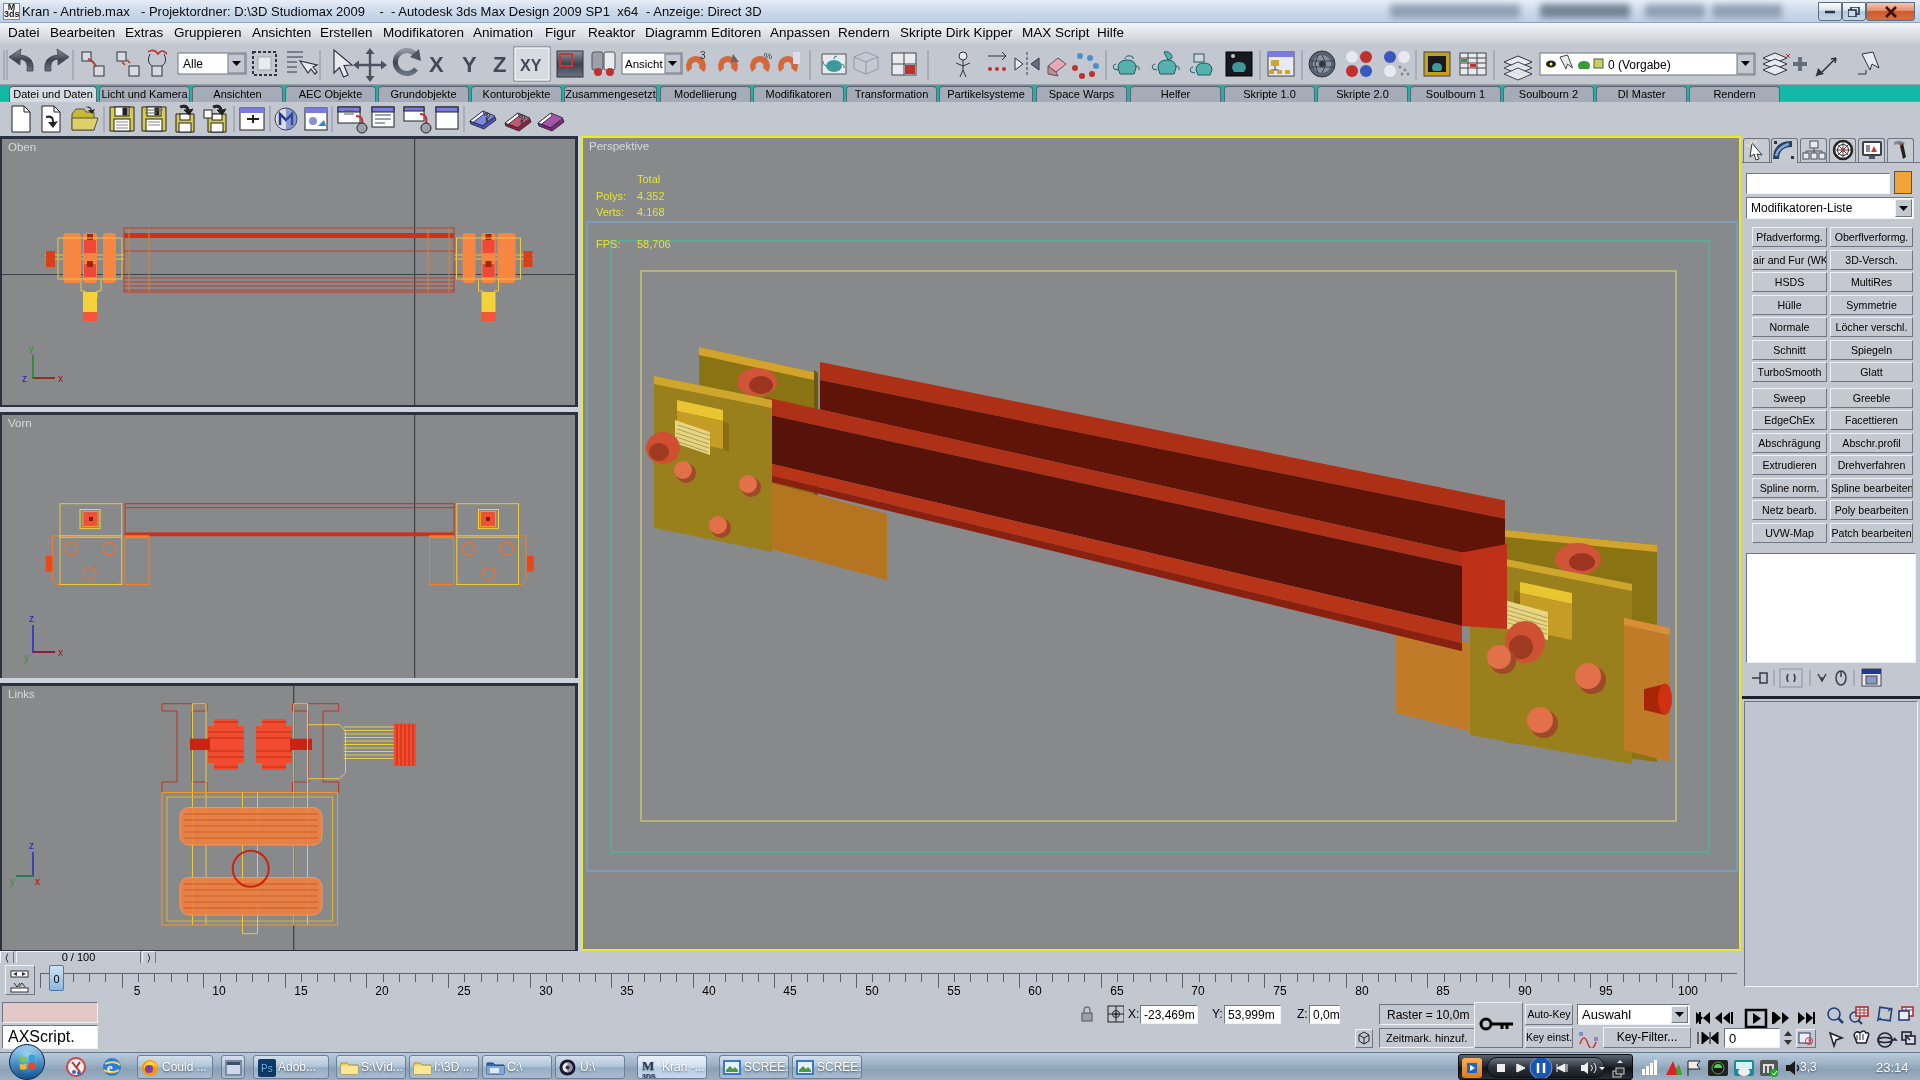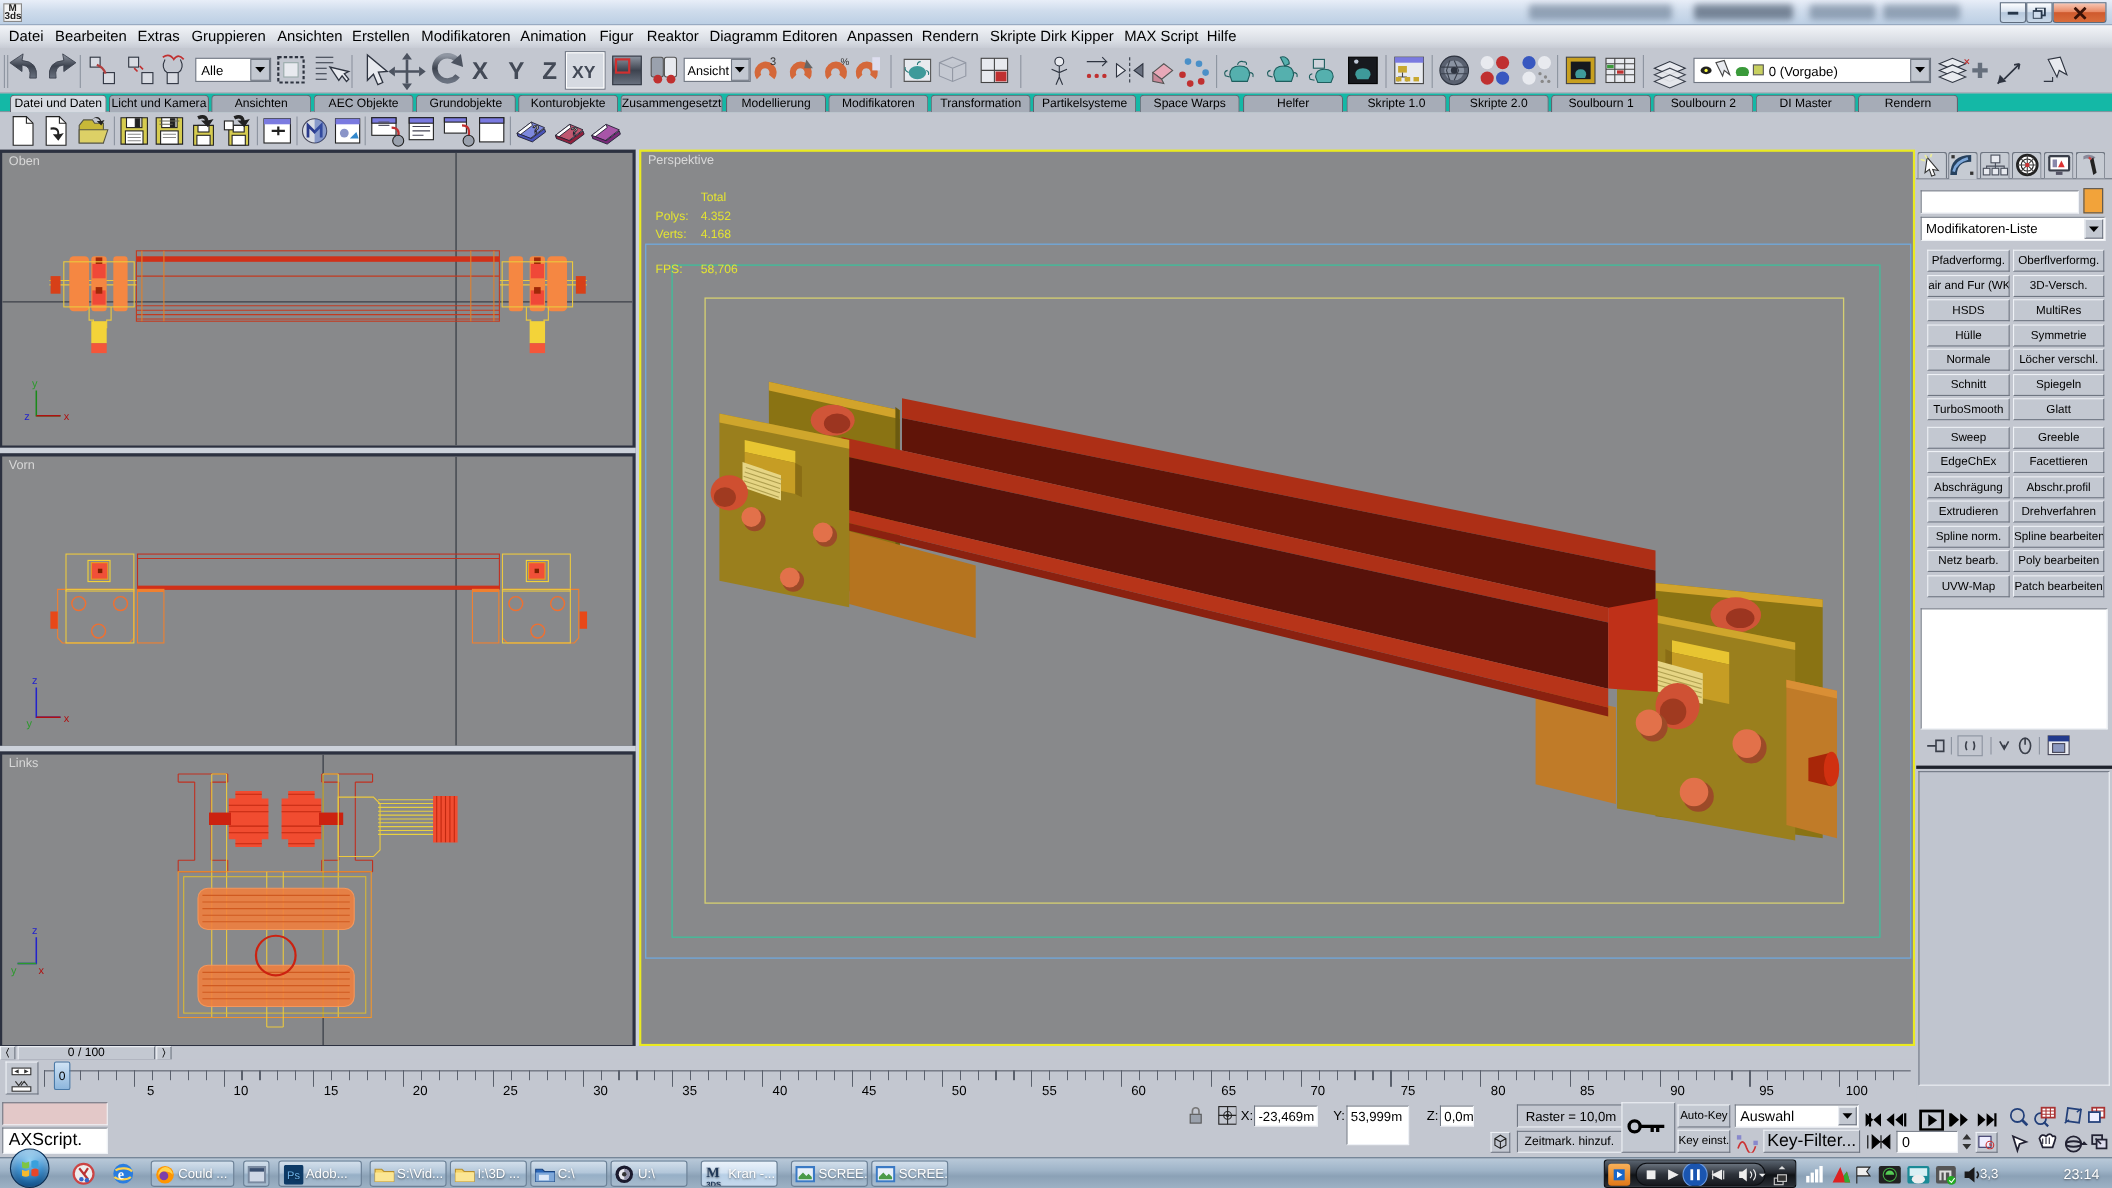--- a/index.html
+++ b/index.html
@@ -46,20 +46,26 @@
 <body>
 <div id="stage">
 
 <div id="titlebar" class="abs">
   <div class="blob" style="left:1390px;width:130px"></div>
   <div class="blob" style="left:1540px;width:90px;background:rgba(60,75,95,.6)"></div>
   <div class="blob" style="left:1645px;width:60px"></div>
   <div class="blob" style="left:1712px;width:70px"></div>
 </div>
 <div id="maxico" class="abs">M<br>3ds</div>
+<div id="titletext" class="abs" style="left:0;top:0;width:1200px;height:23px">
+  <span style="position:absolute;left:22px;top:4px">Kran - Antrieb.max</span>
+  <span style="position:absolute;left:141px;top:4px">- Projektordner: D:\3D Studiomax 2009&nbsp;&nbsp;&nbsp;&nbsp;-</span>
+  <span style="position:absolute;left:391px;top:4px">- Autodesk 3ds Max Design 2009 SP1&nbsp; x64</span>
+  <span style="position:absolute;left:646px;top:4px">- Anzeige: Direct 3D</span>
+</div>
 <div class="wbtn abs" style="left:1818px;width:24px">
       <svg width="10" height="3">
         <rect width="10" height="3" fill="#27374a"></rect>
       </svg>
     </div>
 <div class="wbtn abs" style="left:1842px;width:24px">
       <svg width="12" height="10">
         <rect x="3" y="0" width="8" height="7" fill="none" stroke="#27374a" stroke-width="1.6"></rect>
         <rect x="0" y="3" width="8" height="7" fill="#cfdcec" stroke="#27374a" stroke-width="1.6"></rect>
       </svg>
@@ -818,21 +824,21 @@
     <rect x="2" y="8" width="10" height="8" fill="#9aa1ac" stroke="#555"></rect>
         <path d="M4 8 v-3 a3 3 0 0 1 6 0 v3" fill="none" stroke="#777" stroke-width="1.5"></path>
     <rect x="28" y="1" width="16" height="16" fill="none" stroke="#222"></rect>
         <circle cx="36" cy="9" r="3.5" fill="none" stroke="#222"></circle>
         <circle cx="36" cy="9" r="1.5" fill="#222"></circle>
         <path d="M36 1 v16 M28 9 h16" stroke="#222"></path>
   </svg>
   <div class="abs" style="left:1128px;top:7px;font-size:12px">X:</div>
   <div class="fld" style="left:1140px;top:5px;width:58px;height:19px;padding:2px 0 0 3px">-23,469m</div>
   <div class="abs" style="left:1212px;top:7px;font-size:12px">Y:</div>
-  <div class="fld" style="left:1224px;top:5px;width:57px;height:36px;padding:2px 0 0 3px">53,999m</div>
+  <div class="fld" style="left:1224px;top:5px;width:57px;height:19px;padding:2px 0 0 3px">53,999m</div>
   <div class="abs" style="left:1297px;top:7px;font-size:12px">Z:</div>
   <div class="fld" style="left:1309px;top:5px;width:31px;height:19px;padding:2px 0 0 3px">0,0m</div>
   <div class="sunk" style="left:1379px;top:4px;width:97px;height:21px;font-size:12px;padding:3px 0 0 7px">Raster = 10,0m</div>
   <div class="btn" style="left:1355px;top:29px;width:18px;height:19px"><svg width="14" height="15">
           <path d="M7 2 L12 5 V11 L7 14 L2 11 V5 Z M2 5 L7 8 L12 5 M7 8 V14" fill="none" stroke="#222"></path>
         </svg></div>
   <div class="sunk" style="left:1379px;top:28px;width:97px;height:20px;font-size:11px;padding:3px 0 0 6px">Zeitmark. hinzuf.</div>
   <div class="btn" style="left:1474px;top:2px;width:49px;height:46px"><svg width="45" height="42">
           <circle cx="10" cy="21" r="5" fill="none" stroke="#000" stroke-width="3"></circle>
           <path d="M15 21 h22 m-6 0 v5 m-5-5 v5" stroke="#000" stroke-width="3"></path>
@@ -842,21 +848,21 @@
   <div class="fld" style="left:1577px;top:4px;width:113px;height:21px;padding:2px 0 0 4px;font-size:13px">Auswahl
     <div class="abs" style="right:1px;top:1px;width:17px;height:17px;background:#c3c8d1;border:1px solid;border-color:#eef1f6 #6f7682 #6f7682 #eef1f6"><svg width="15" height="15">
             <path d="M3 5 h9 l-4.5 5 z" fill="#000"></path>
           </svg></div>
   </div>
   <svg class="abs" style="left:1577px;top:28px" width="24" height="20">
         <path d="M3 16 q4-12 8 0 q4 10 8-2" fill="none" stroke="#c33" stroke-width="1.5"></path>
         <rect x="2" y="4" width="4" height="4" fill="#88c"></rect>
         <rect x="17" y="9" width="4" height="4" fill="#88c"></rect>
       </svg>
-  <div class="btn" style="left:1603px;top:27px;width:88px;height:21px;font-size:16px;line-height:19px">Key-Filter...</div>
+  <div class="btn" style="left:1603px;top:27px;width:88px;height:21px;font-size:12px;line-height:19px">Key-Filter...</div>
 
   <svg class="abs" style="left:1694px;top:4px" width="226" height="44">
     <g fill="#000">
       <path d="M2 8 v12 l7-6 z M16 8 v12 l-7-6 z M11 8 h2 v12 h-2 z" transform="translate(0,0) scale(-1,1) translate(-18,0)"></path>
       <path d="M34 8 l-7 6 7 6 z M42 8 l-7 6 7 6 z M43 8 h2 v12 h-2 z" transform="translate(-6,0)"></path>
       <rect x="52" y="6" width="20" height="17" fill="none" stroke="#000" stroke-width="2.5"></rect>
       <path d="M59 9 v11 l8-5.5 z"></path>
       <path d="M80 8 l7 6 -7 6 z M88 8 l7 6 -7 6 z M80 8 h-2 v12 h2 z" transform="translate(0,0)"></path>
       <path d="M104 8 v12 l7-6 z M112 8 v12 l7-6 z M119 8 h2 v12 h-2 z"></path>
     </g>

